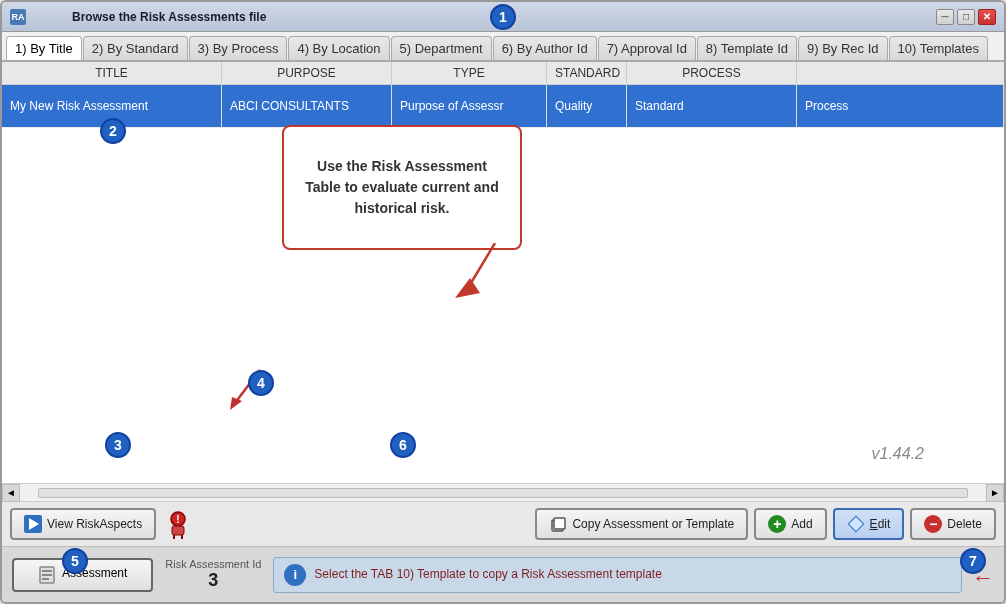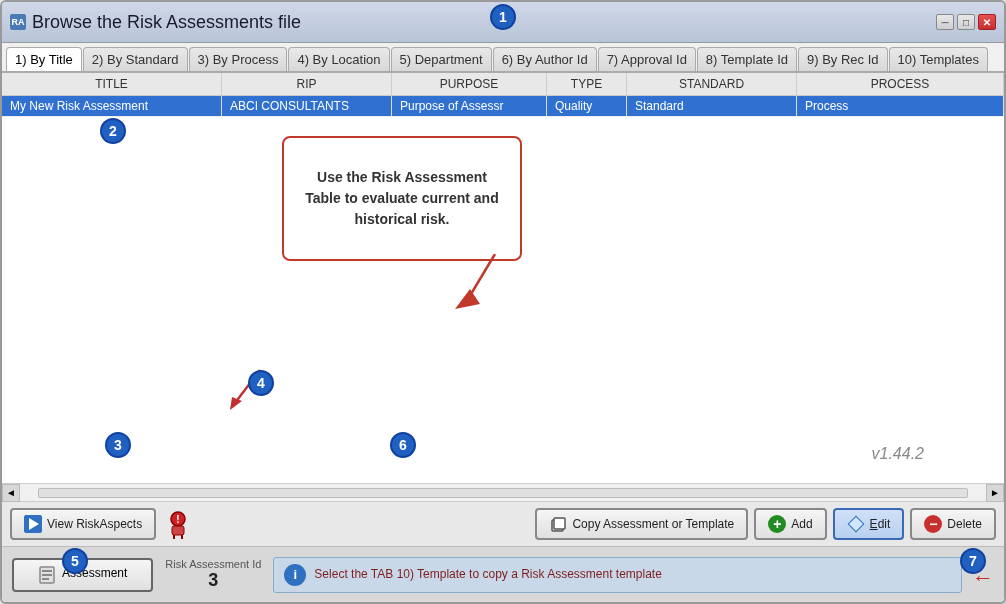--- a/index.html
+++ b/index.html
@@ -20,21 +20,21 @@
       border-radius: 6px;
       overflow: hidden;
       display: flex;
       flex-direction: column;
       background: #f0f0f0;
       box-shadow: 2px 2px 8px rgba(0,0,0,0.3);
     }
 
     .title-bar {
       background: linear-gradient(to bottom, #d0d8e8, #b8c4d8);
-      padding: 20px 8px;
+      padding: 9px 8px;
       display: flex;
       align-items: center;
       justify-content: space-between;
       border-bottom: 1px solid #999;
       flex-shrink: 0;
       height: 30px;
     }
 
     .title-bar-left {
       display: flex;
@@ -49,23 +49,24 @@
       border-radius: 2px;
       display: flex;
       align-items: center;
       justify-content: center;
       color: white;
       font-size: 9px;
       font-weight: bold;
     }
 
     .title-bar-text {
-      font-size: 18px;
-      font-weight: normal;
+      font-size: 12px;
+      font-weight: bold;
       color: #1a1a2e;
+      margin-left: 40px;
     }
 
     .title-bar-controls {
       display: flex;
       gap: 3px;
     }
 
     .title-btn {
       width: 18px;
       height: 16px;
@@ -163,21 +164,21 @@
 
     .table-row.selected {
       background: #3070d0;
     }
 
     .table-row.selected .cell {
       color: white;
     }
 
     .cell {
-      padding: 3px 8px;
+      padding: 14px 8px;
       font-size: 12px;
       border-right: 1px solid #ddd;
       overflow: hidden;
       white-space: nowrap;
       text-overflow: ellipsis;
     }
 
     
     .callout-container {
       position: absolute;
@@ -447,21 +448,20 @@
       <div class="tab">7) Approval Id</div>
       <div class="tab">8) Template Id</div>
       <div class="tab">9) By Rec Id</div>
       <div class="tab">10) Templates</div>
     </div>
 
     <div class="content-area">
 
       <div class="table-header">
         <div class="col-header">TITLE</div>
-        <div class="col-header">RIP</div>
         <div class="col-header">PURPOSE</div>
         <div class="col-header">TYPE</div>
         <div class="col-header">STANDARD</div>
         <div class="col-header">PROCESS</div>
       </div>
 
       <div class="table-body" style="position: relative;">
 
         <div class="table-row selected">
           <div class="cell">My New Risk Assessment</div>

